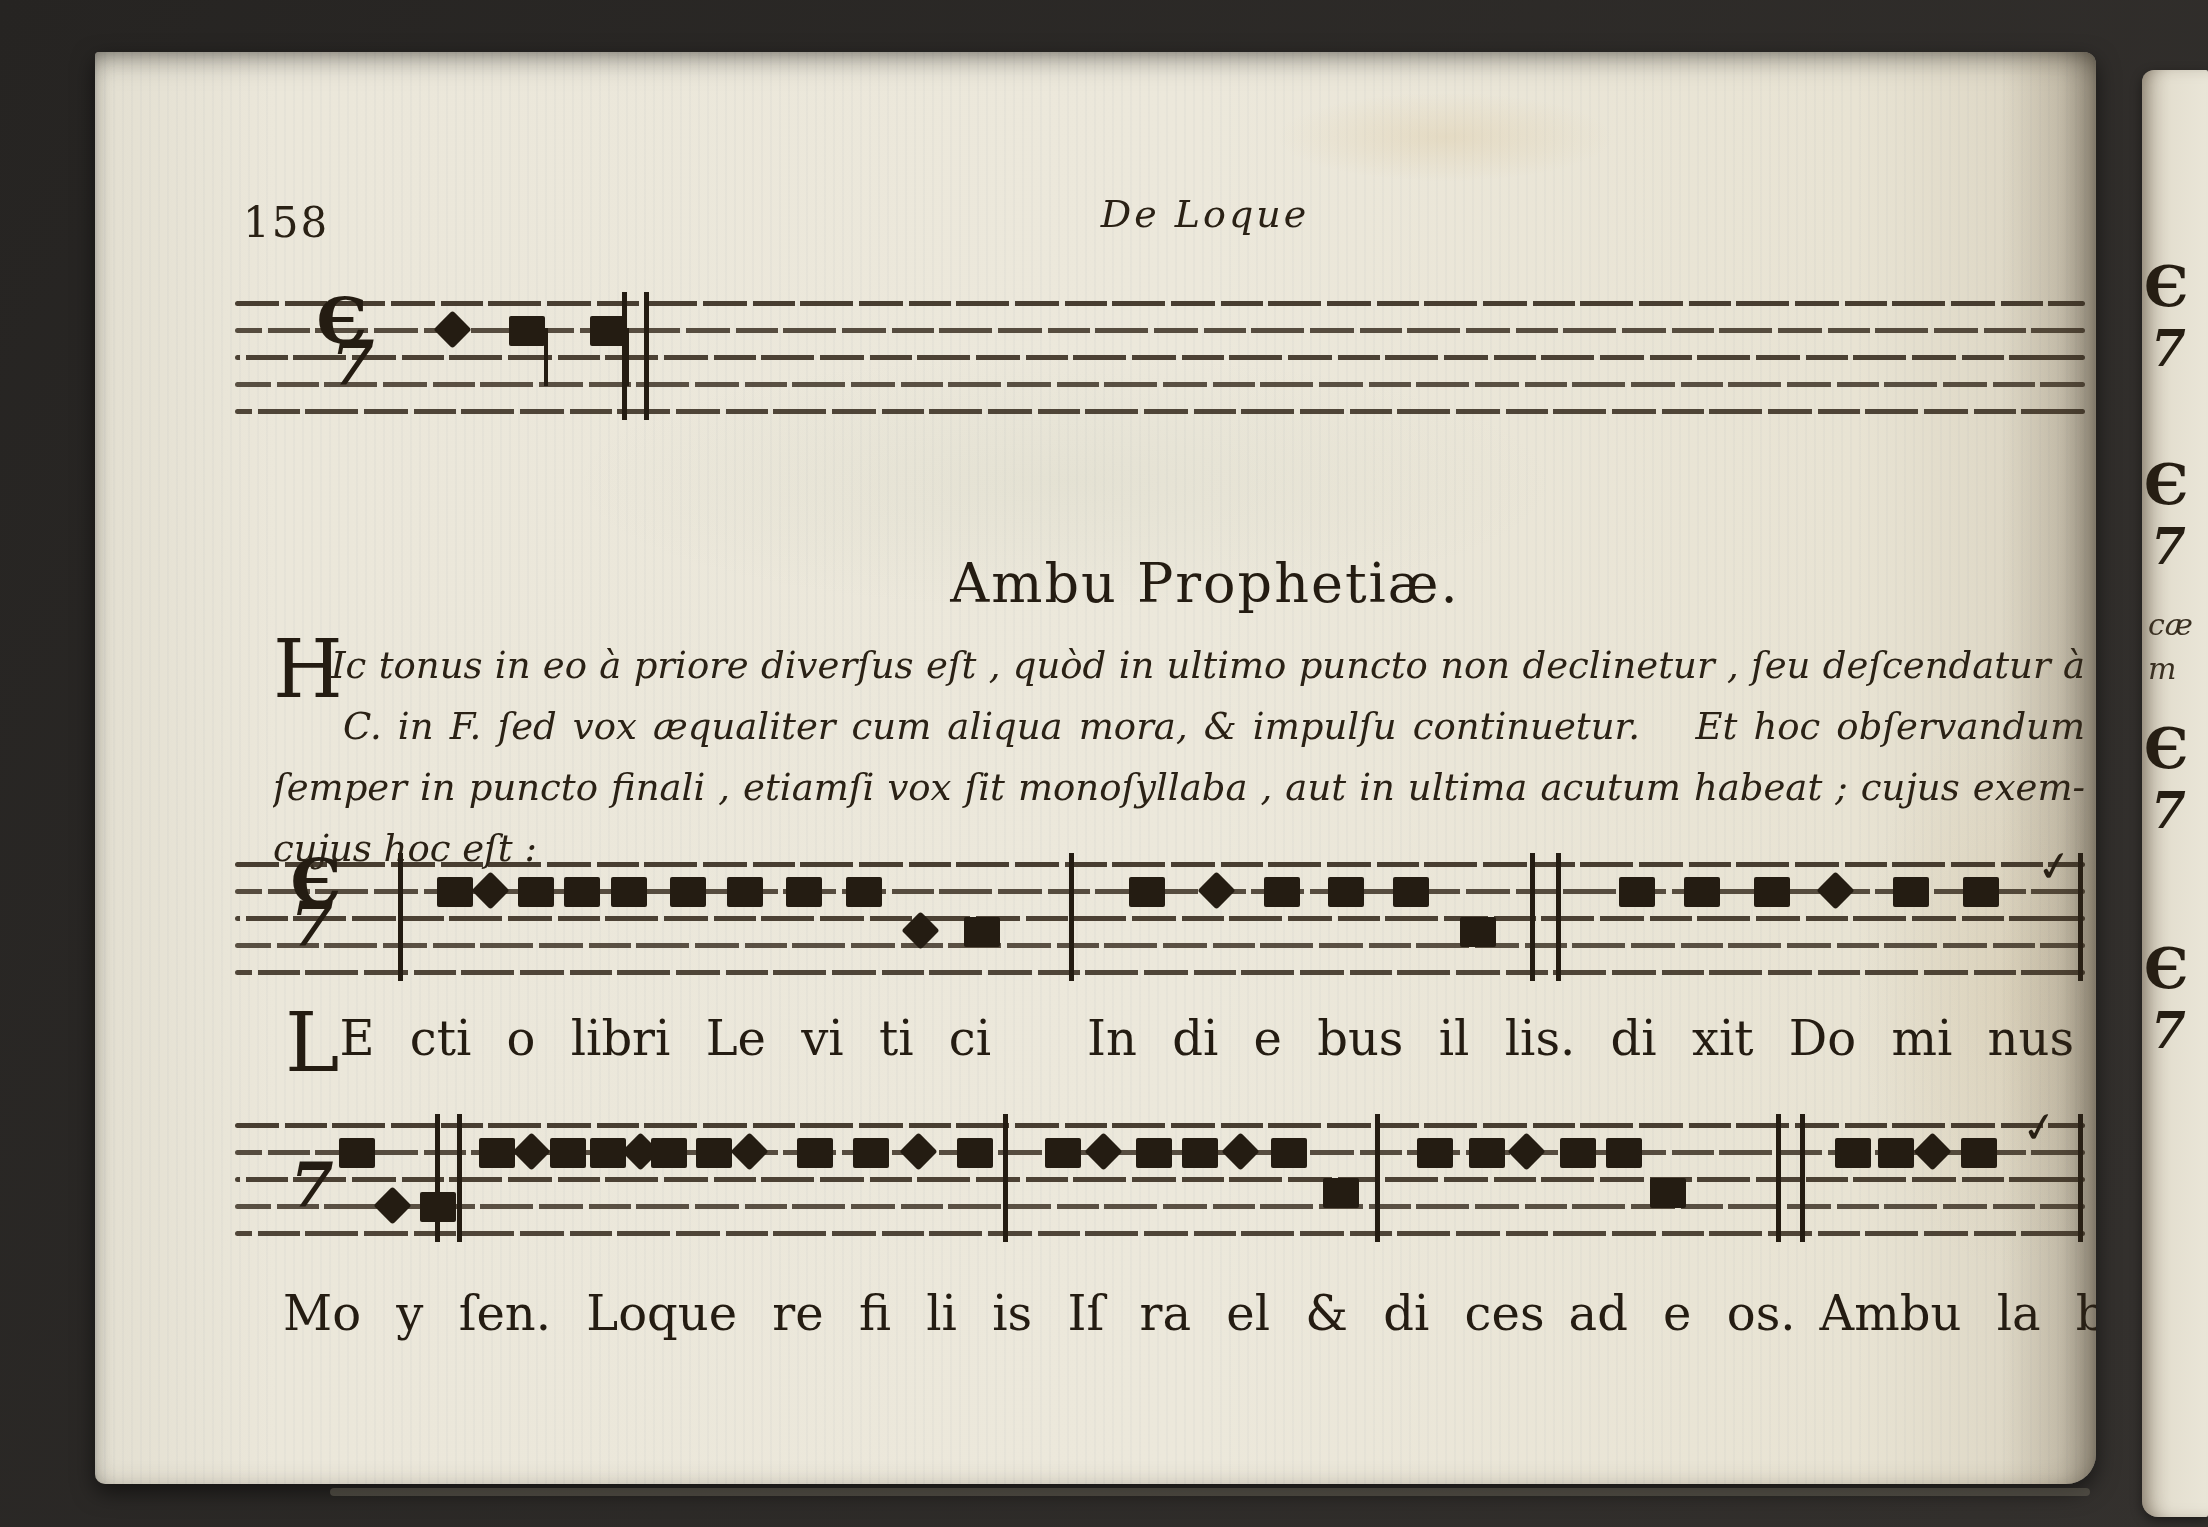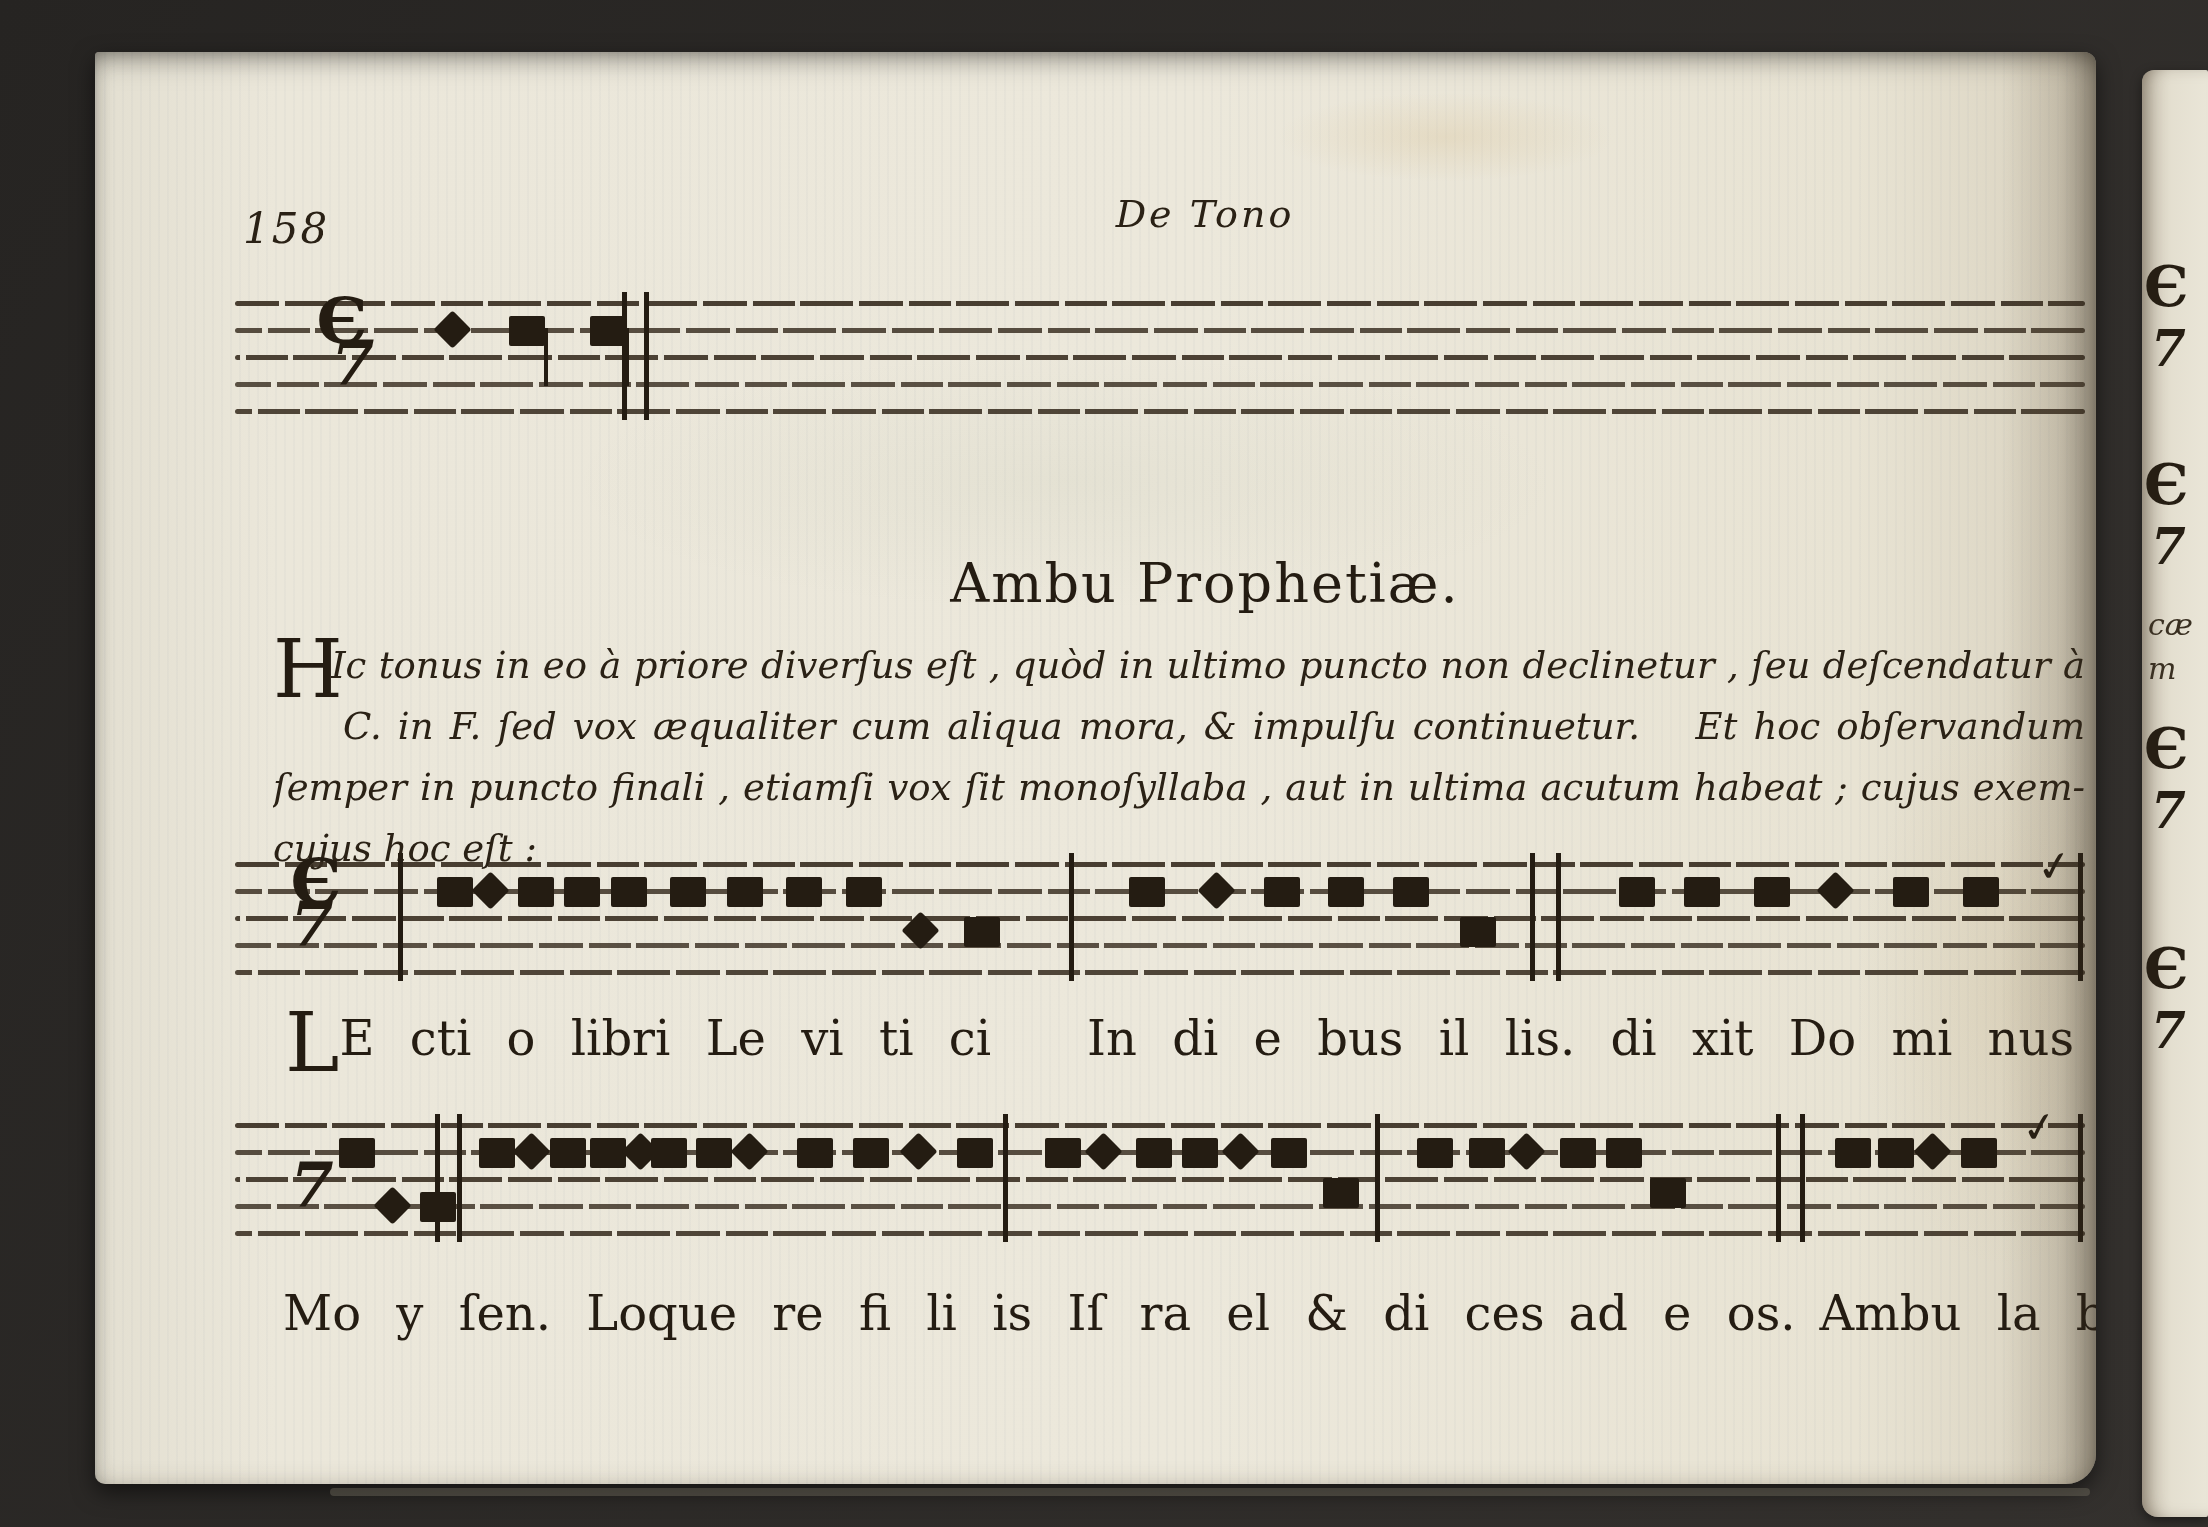--- a/index.html
+++ b/index.html
@@ -22,21 +22,21 @@
   .fold-shadow{position:absolute;right:0;top:0;bottom:0;width:95px;
     background:linear-gradient(90deg,rgba(0,0,0,0),rgba(75,60,40,.16) 60%,rgba(45,36,24,.38));}
   .stain{position:absolute;pointer-events:none}
   .stain1{left:1180px;top:40px;width:340px;height:90px;background:radial-gradient(ellipse,rgba(200,165,100,.18),rgba(0,0,0,0) 70%)}
   .stain2{left:1760px;top:660px;width:300px;height:560px;background:radial-gradient(ellipse,rgba(190,160,100,.11),rgba(0,0,0,0) 70%)}
   .stain3{left:470px;top:300px;width:1000px;height:260px;background:radial-gradient(ellipse,rgba(140,152,120,.08),rgba(0,0,0,0) 70%)}
   .under-edge{position:absolute;left:330px;top:1488px;width:1760px;height:8px;
     background:#777263;opacity:.4;border-radius:4px}
 
   
-  .pagenum{position:absolute;left:148px;top:152px;font-size:42px;font-style:italic;
+  .pagenum{position:absolute;left:148px;top:146px;font-size:42px;
     color:#2a2115;letter-spacing:2px}
   .header{position:absolute;left:140px;top:140px;width:1850px;padding-left:90px;
     text-align:center;font-size:38px;font-style:italic;color:#2a2115;letter-spacing:3px}
   .title{position:absolute;left:140px;top:500px;width:1850px;padding-left:90px;
     text-align:center;font-size:54px;color:#241c12;letter-spacing:2px}
   .dropcap{position:absolute;left:178px;top:582px;font-size:80px;line-height:72px;color:#241c12}
   .pline{position:absolute;font-style:italic;font-size:37px;line-height:58px;height:60px;
     overflow:hidden;color:#2a2115;text-align:justify}
   .j::after{content:"";display:inline-block;width:100%;height:0}
   .pl1{left:236px;top:585px;width:1754px}
@@ -86,21 +86,21 @@
 </style>
 </head>
 <body>
 
 <div class="page-main">
   <div class="stain stain1"></div>
   <div class="stain stain2"></div>
   <div class="stain stain3"></div>
 
   <div class="pagenum">158</div>
-  <div class="header">De Tono</div>
+  <div class="header">De Loque</div>
 
   <div class="staff staff1">
     <i class="sline"></i>
     <i class="sline"></i>
     <i class="sline"></i>
     <i class="sline"></i>
     <i class="sline"></i>
     <div class="notes">
         <div class="m-clef" style="left: 4.4%;">Є</div>
         <div class="m-flat" style="left: 5.2%;">7</div>

